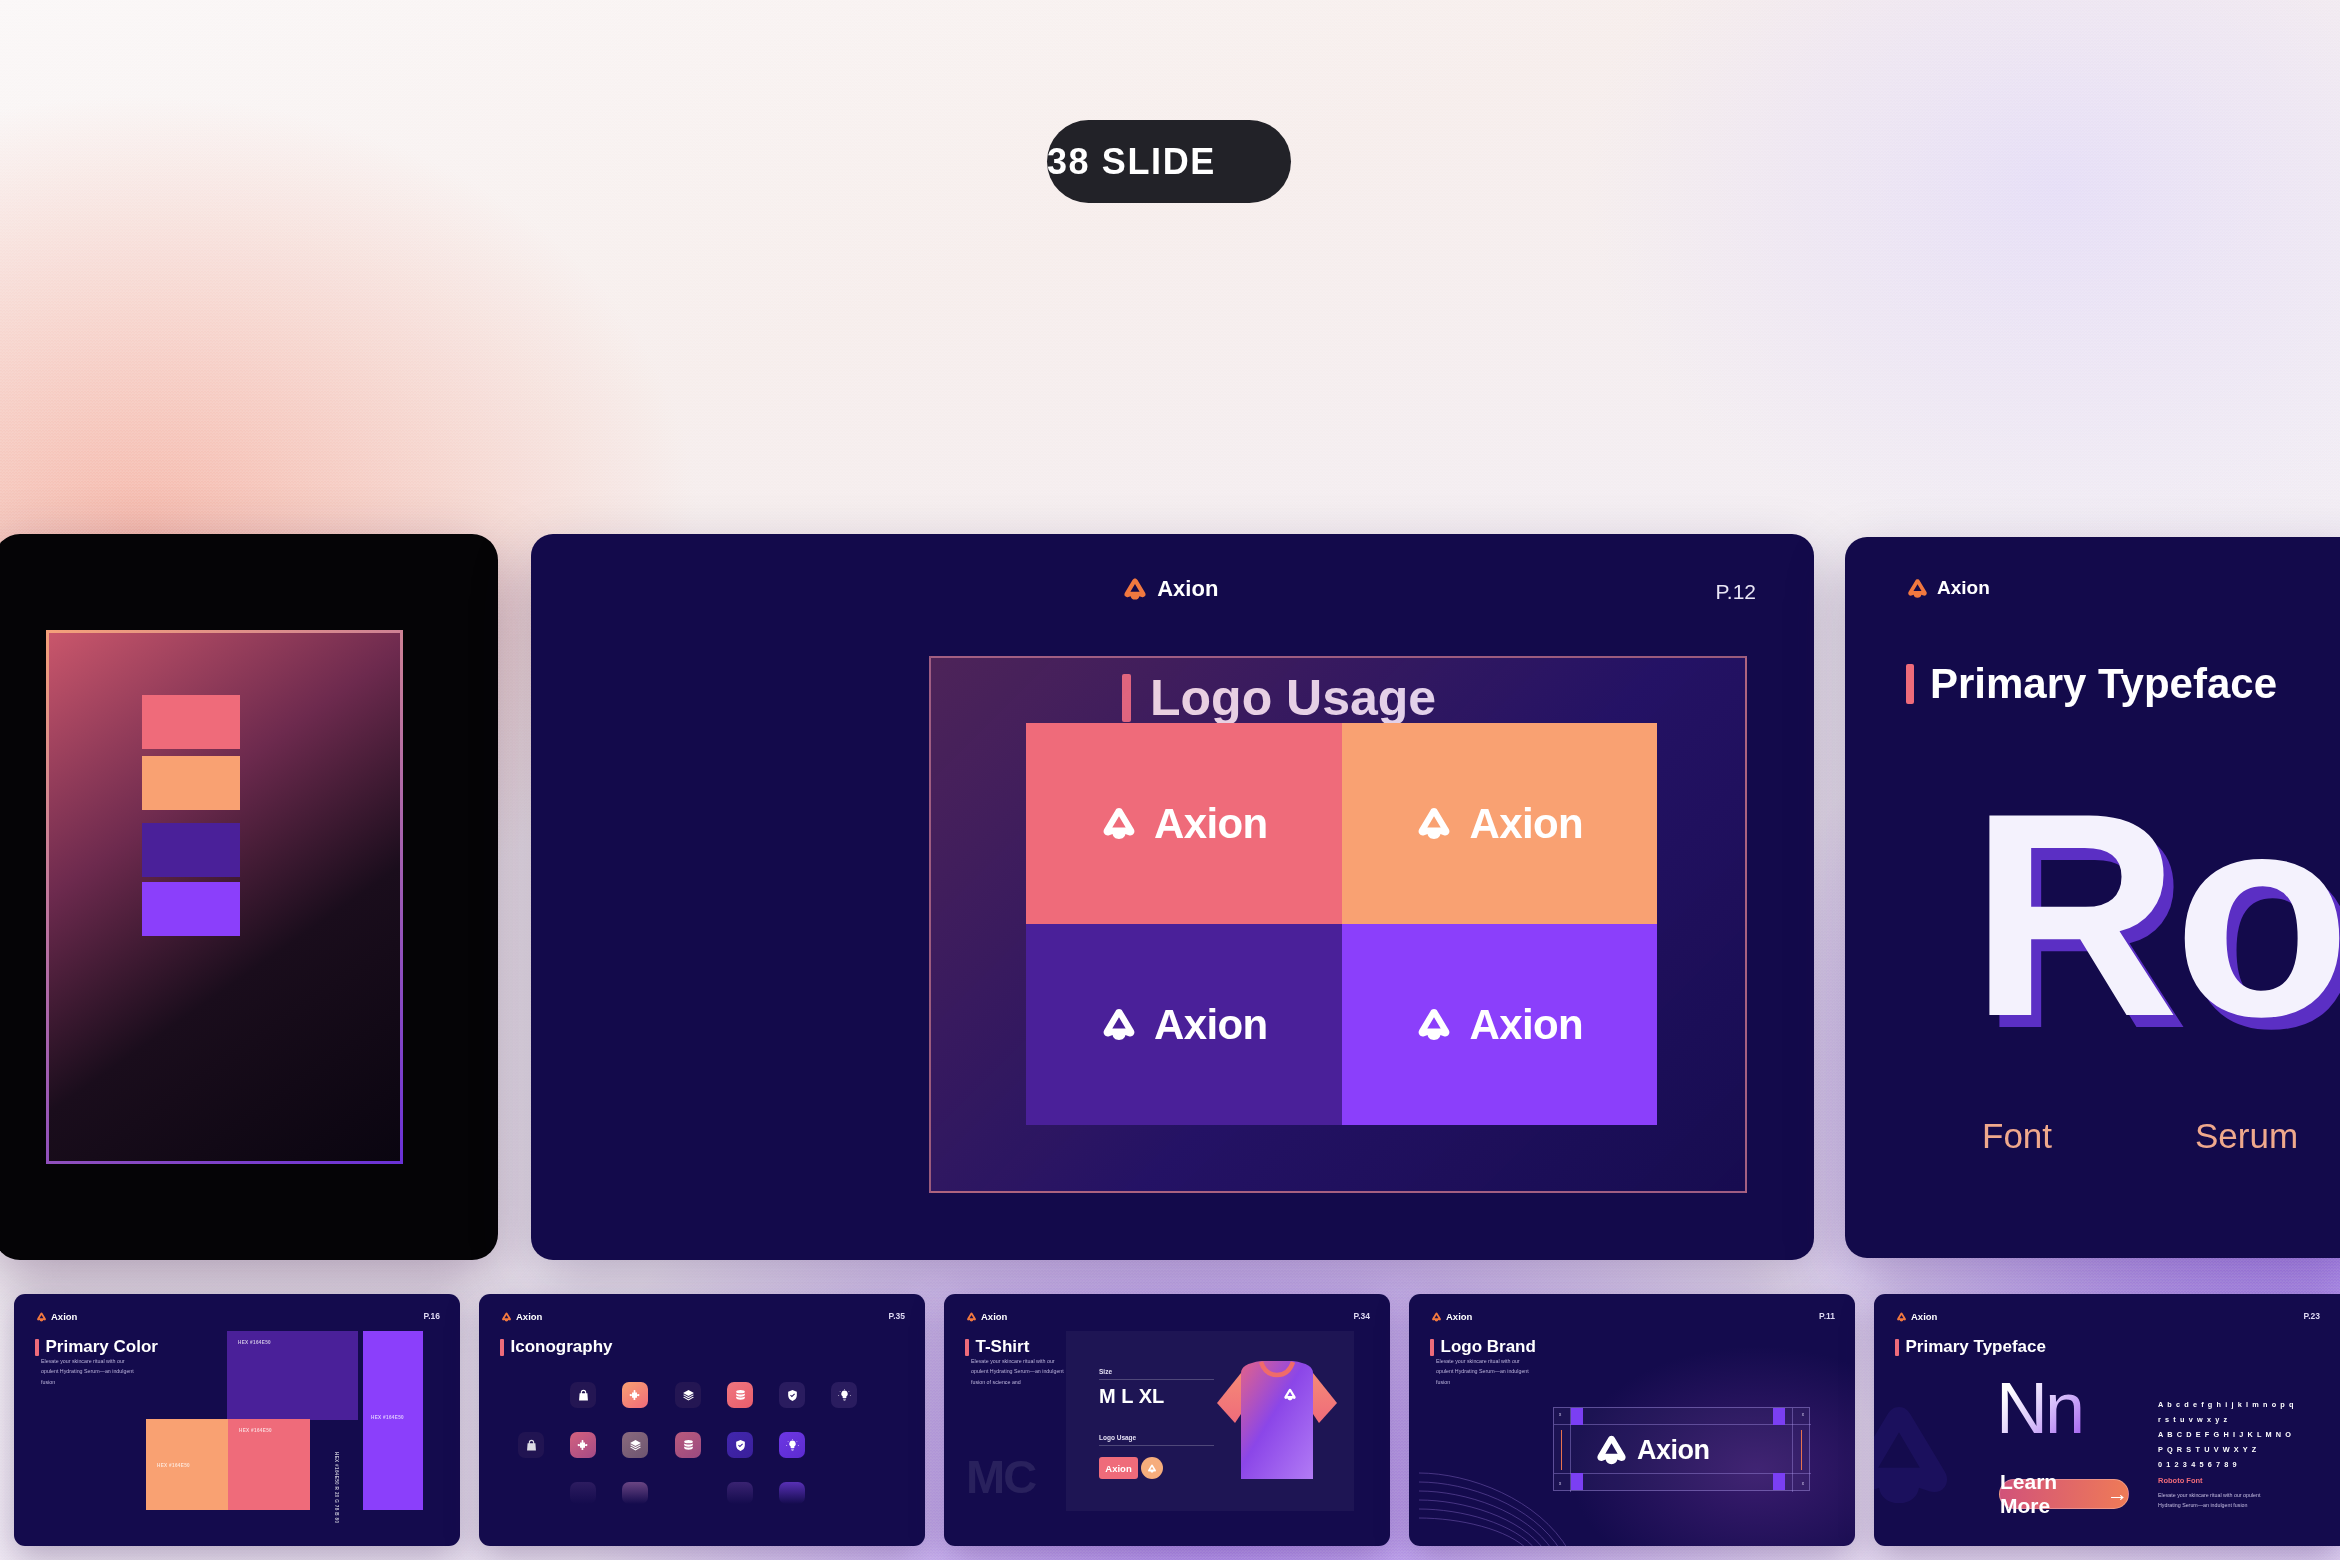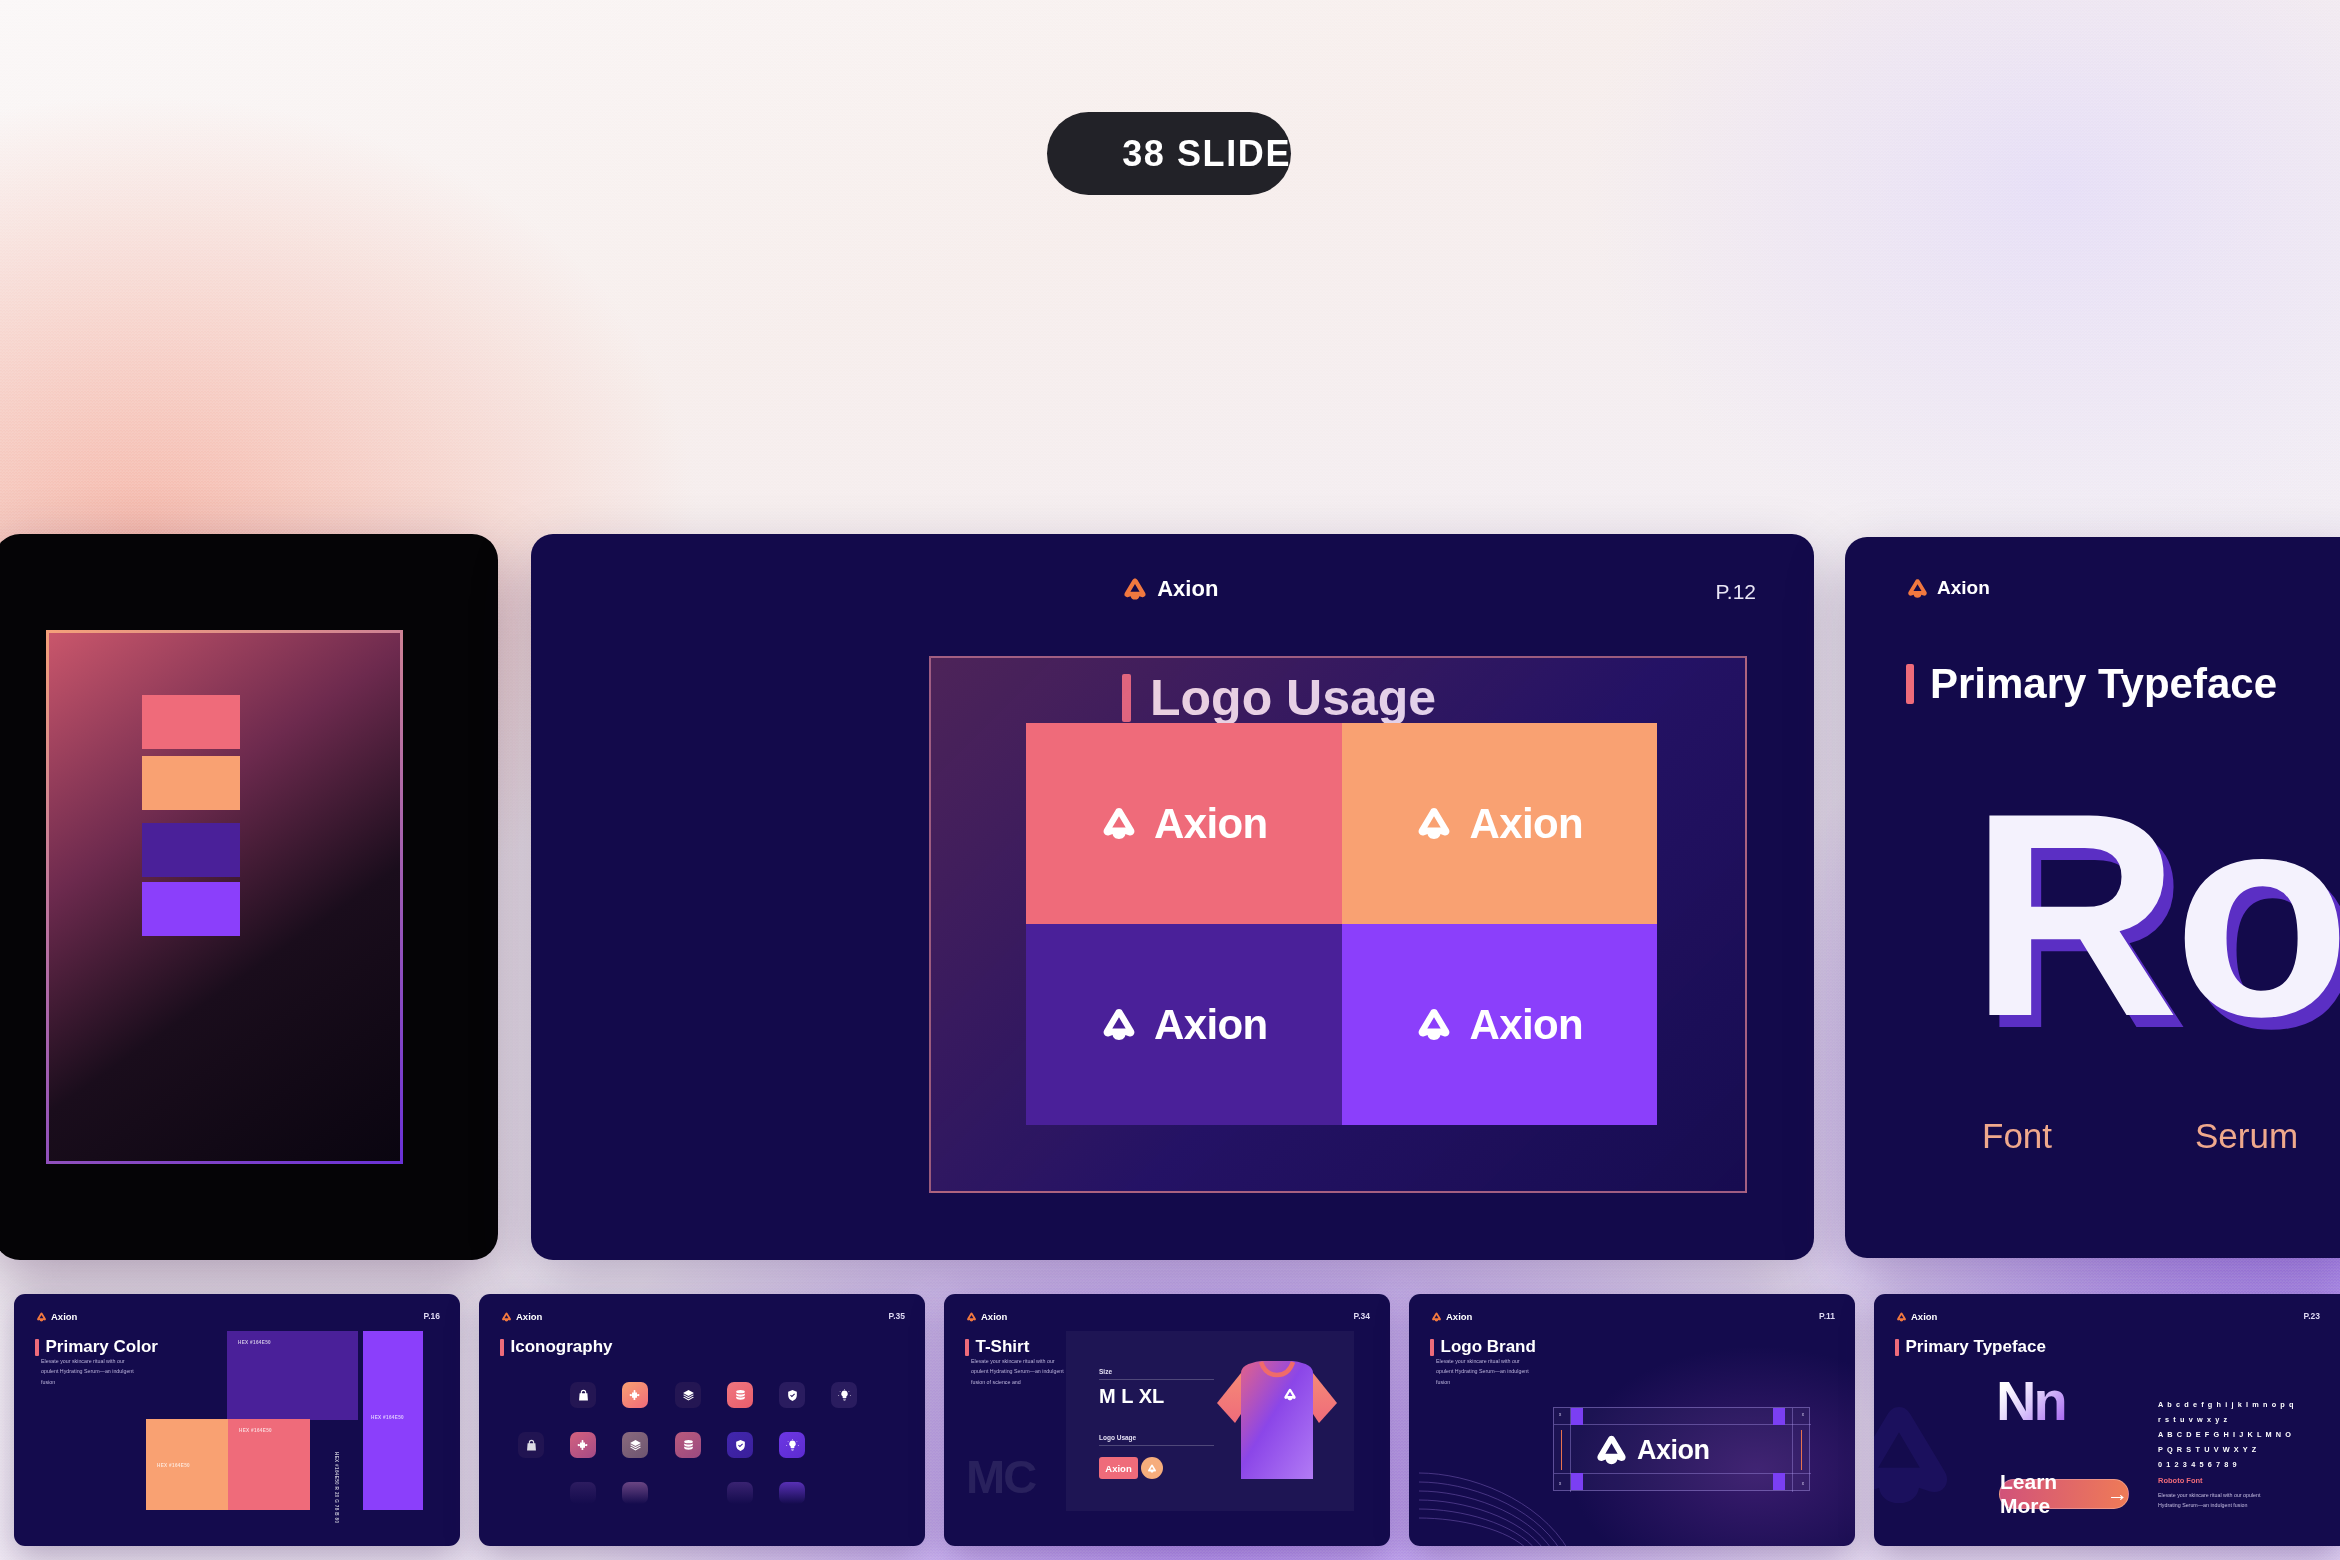--- a/index.html
+++ b/index.html
@@ -24,24 +24,24 @@
     background-image:
       repeating-linear-gradient(23deg, rgba(255,255,255,.5) 0 1px, rgba(0,0,0,.05) 1px 2px),
       repeating-linear-gradient(113deg, rgba(255,255,255,.4) 0 1px, rgba(0,0,0,.04) 1px 2px);
     background-size:3px 3px,3px 3px;
     mix-blend-mode:overlay;
   }
   #stage { position:absolute; inset:0; }
 
   
   .badge {
-    position:absolute; left:1047px; top:112px;
+    position:absolute; left:1047px; top:120px;
     width:244px; height:83px; border-radius:42px;
     background:#222228;
-    display:flex; align-items:center; justify-content:flex-end;
+    display:flex; align-items:center; justify-content:flex-start;
     color:#fff; font-size:36px; font-weight:bold; letter-spacing:1.6px;
   }
   .hero-title {
     position:absolute; left:0; top:232px; width:2340px;
     text-align:center; white-space:nowrap;
     font-size:168px; line-height:1.02;
   }
   .hero-brand {
     font-weight:bold; color:#232327; letter-spacing:-5px;
   }
@@ -423,21 +423,21 @@
       <svg width="11" height="10" viewBox="0 0 26 24">
         <path fill="#f1783f" d="M13 1.4c1.1 0 1.9.6 2.5 1.6l7.6 12.7c.7 1.2.6 2.5-.1 3.4-.8 1-2 1.3-3.3.9l-2.3-.8c-.3 2-1.9 3.4-4.4 3.4s-4.1-1.4-4.4-3.4l-2.3.8c-1.3.4-2.5.1-3.3-.9-.7-.9-.8-2.2-.1-3.4L10.5 3C11.1 2 11.9 1.4 13 1.4Zm0 5.6-4.6 7.8h9.2L13 7Z"></path>
       </svg>
       <span>Axion</span>
     </div>
     <div class="th-p">P.23</div>
     <div class="th-title">
       <span class="th-bar"></span>
       <span>Primary Typeface</span>
     </div>
-    <div style="position:absolute;left:122px;top:80px;font-size:56px;font-weight:bold;letter-spacing:-3px;line-height:.95;
+    <div style="position:absolute;left:122px;top:80px;font-size:72px;font-weight:normal;letter-spacing:-3px;line-height:.95;
                 background:linear-gradient(135deg,#ffffff 18%,#dcc9fb 52%,#a15bf0 100%);
                 -webkit-background-clip:text;background-clip:text;-webkit-text-fill-color:transparent;color:transparent;">Nn</div>
     <div style="position:absolute;left:125px;top:185px;width:130px;height:30px;border-radius:16px;
                 background:linear-gradient(95deg,#d1527a,#ef7b57);display:flex;align-items:center;justify-content:center;gap:16px;
                 color:#fff;font-size:21px;font-weight:bold;border:1px solid rgba(255,255,255,.25);">
       <span>Learn More</span>
       <span>→</span>
     </div>
     <div style="position:absolute;left:284px;top:104px;color:#fff;font-size:7.3px;font-weight:bold;letter-spacing:1.1px;line-height:2.05;">
       <div>A b c d e f g h i j k l m n o p q</div>

